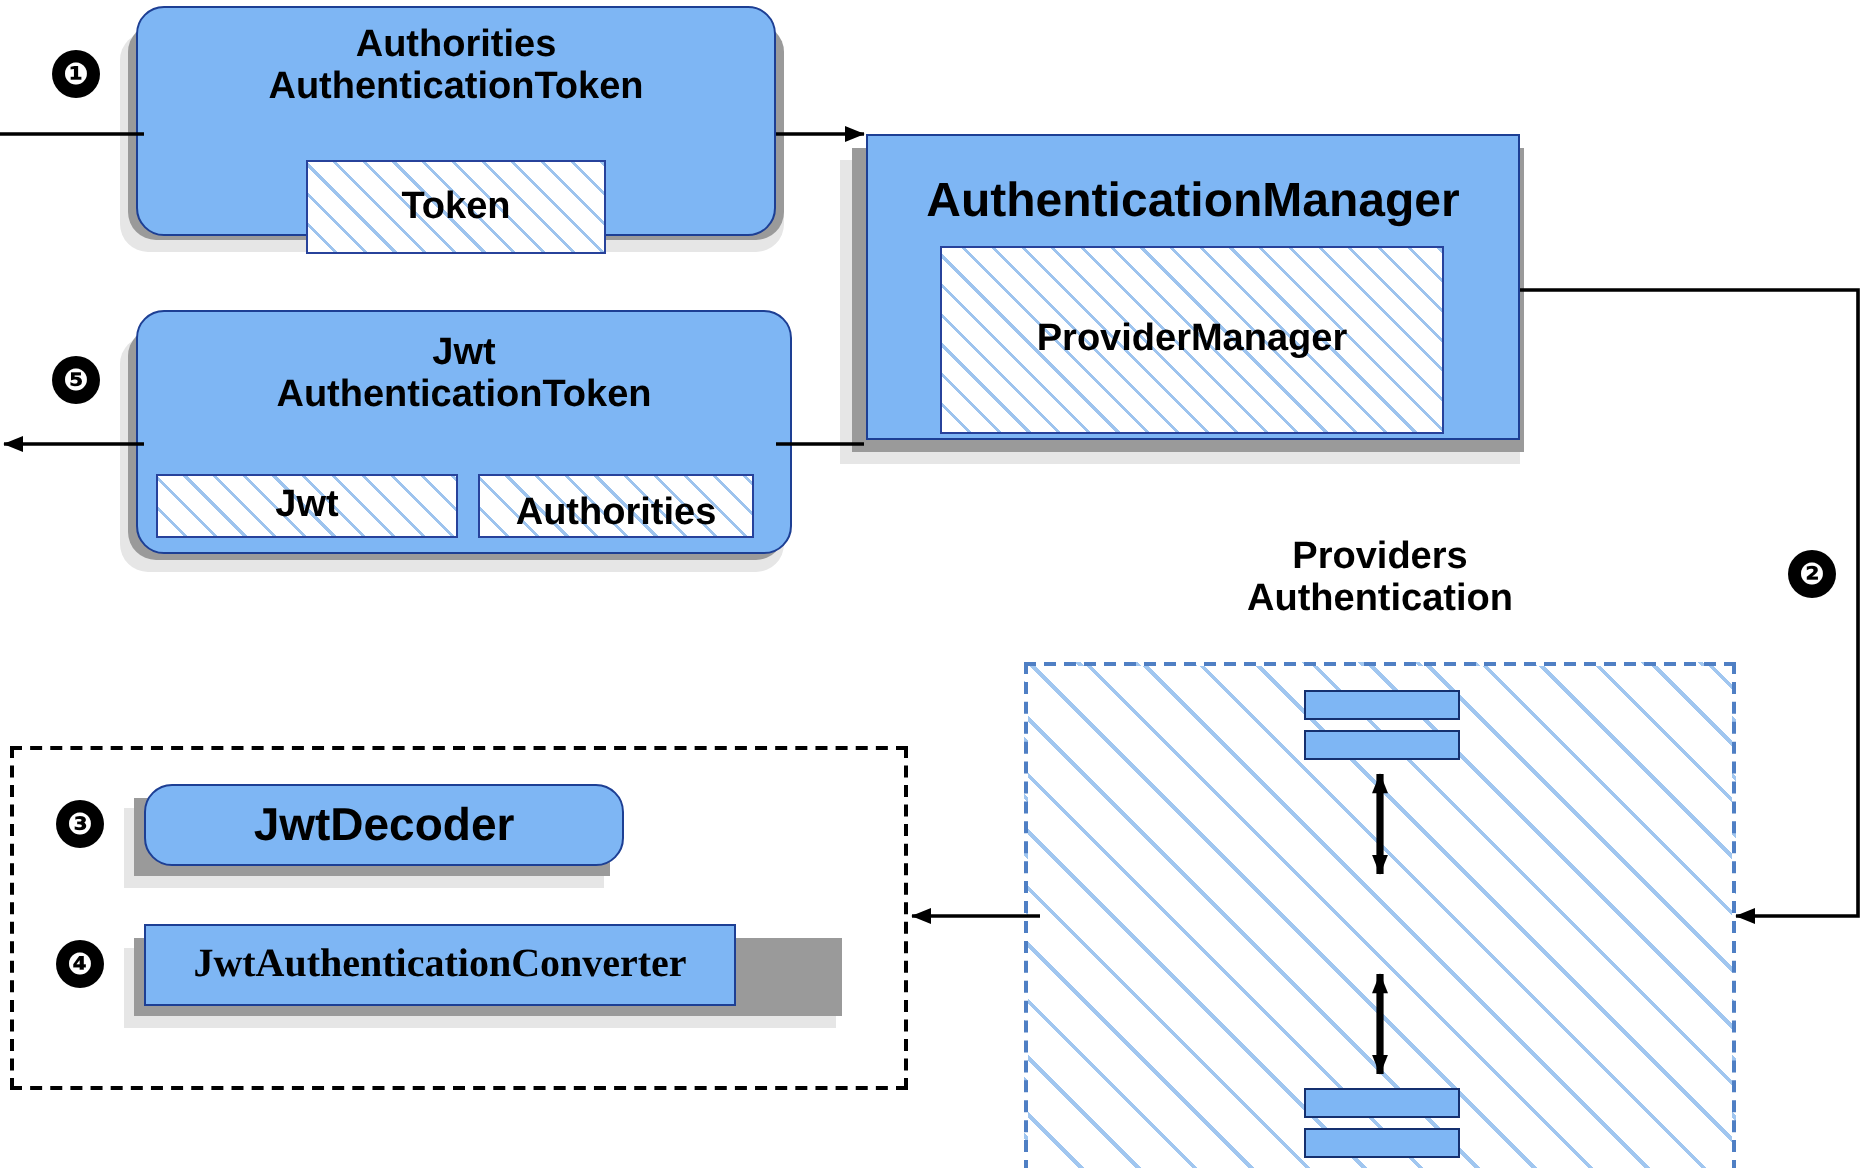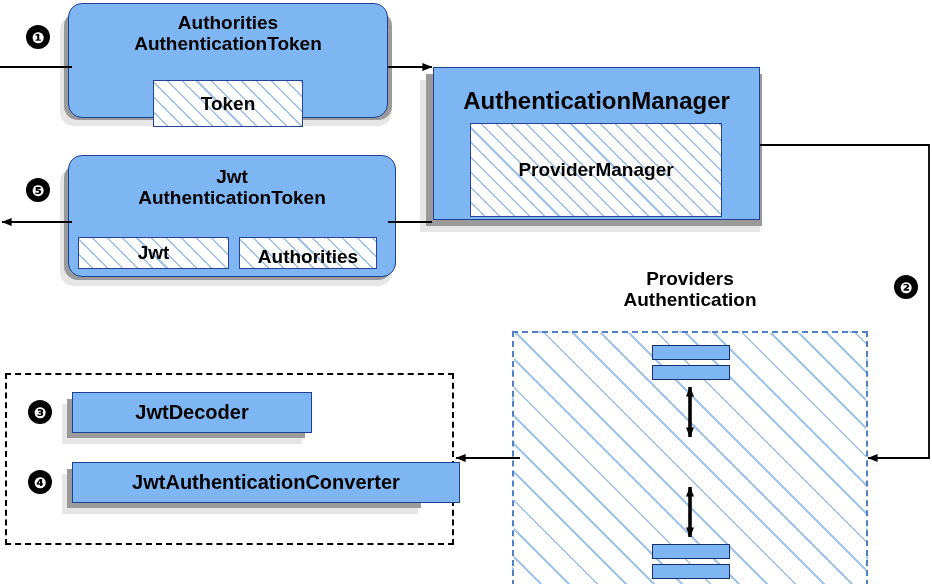--- a/index.html
+++ b/index.html
@@ -144,27 +144,27 @@
     </div>
     <div class="hatch-white" style="position:absolute;left:170px;top:81px;width:138px;height:32px;font-size:19px;align-items:flex-end;">
       <span>Authorities</span>
     </div>
   </div>
 
   <div class="dotted-region" style="left:5px;top:373px;width:449px;height:172px;"></div>
 
   <div class="shadow-light" style="left:62px;top:404px;width:240px;height:40px;"></div>
   <div class="shadow-dark" style="left:67px;top:399px;width:238px;height:39px;"></div>
-  <div class="node blue label-center" style="left:72px;top:392px;width:240px;height:41px;font-size:20px;">
+  <div class="node blue label-center" style="left:72px;top:392px;width:240px;height:41px;font-size:23px;border-radius:14px;">
     <span>JwtDecoder</span>
   </div>
 
   <div class="shadow-light" style="left:62px;top:474px;width:356px;height:40px;"></div>
   <div class="shadow-dark" style="left:67px;top:469px;width:354px;height:39px;"></div>
-  <div class="node blue label-center" style="left:72px;top:462px;width:388px;height:41px;font-size:20px;">
+  <div class="node blue label-center" style="left:72px;top:462px;width:296px;height:41px;font-size:20px;font-family:Liberation Serif, serif;">
     <span>JwtAuthenticationConverter</span>
   </div>
 
   <div class="badge" style="left:26px;top:25px;">❶</div>
   <div class="badge" style="left:894px;top:275px;">❷</div>
   <div class="badge" style="left:28px;top:400px;">❸</div>
   <div class="badge" style="left:28px;top:470px;">❹</div>
   <div class="badge" style="left:26px;top:178px;">❺</div>
 
 </div>

